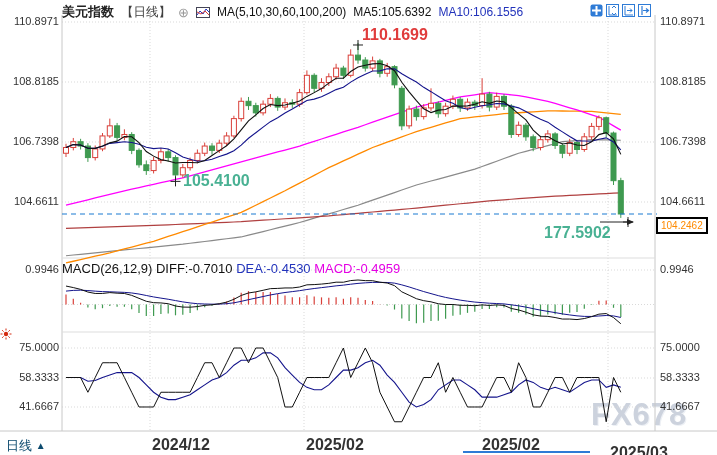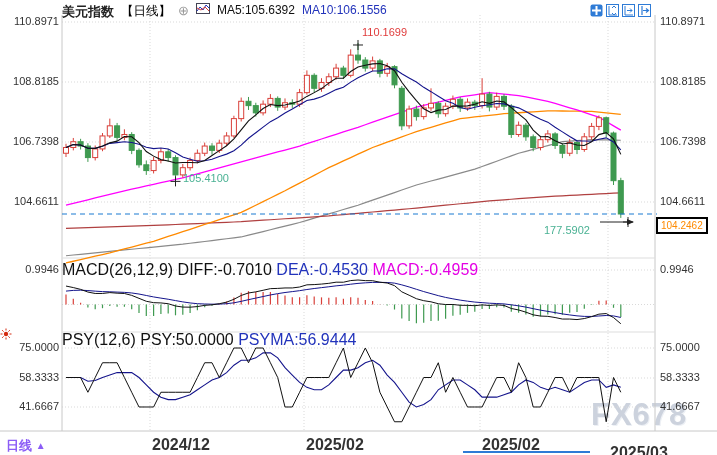--- a/index.html
+++ b/index.html
@@ -1,43 +1,43 @@
 <!DOCTYPE html>
 <html><head>
 <meta charset="utf-8">
 <style>
   html,body{margin:0;padding:0;background:#fff}
   #app{position:relative;width:717px;height:455px;background:#fff;overflow:hidden;
        font-family:"Liberation Sans",sans-serif;}
   #plot{position:absolute;left:0;top:0;z-index:1}
-  .hdr{position:absolute;left:62px;top:3px;display:flex;gap:7px;
+  .hdr{position:absolute;left:62px;top:3px;display:flex;align-items:center;gap:7px;
        font-size:12px;z-index:4;white-space:nowrap}
   .hdr .title{font-size:13px;font-weight:bold;color:#222}
-  .hdr .tag{color:#000000;font-size:12.5px}
+  .hdr .tag{color:#404040;font-size:12.5px}
   .hdr .plus{color:#999;font-size:13px}
   .hdr .ma{color:#111}
   .hdr .ma5{color:#111}
   .hdr .ma10{color:#2233bb}
   .tools{position:absolute;top:3px;left:590px;display:flex;gap:3px;z-index:4}
   .tool{width:13px;height:13px;display:inline-block}
   .axlbl{position:absolute;font-size:11px;color:#333;white-space:nowrap;z-index:3;pointer-events:none}
   .datelbl{position:absolute;font-size:16px;font-weight:bold;color:#333;z-index:3;pointer-events:none}
-  .panehdr{position:absolute;font-size:16px;z-index:3;white-space:nowrap;pointer-events:none}
+  .panehdr{position:absolute;font-size:13px;z-index:3;white-space:nowrap;pointer-events:none}
   .panehdr .k{color:#111}
   .panehdr .blue{color:#2233bb}
   .panehdr .mag{color:#e400e4}
-  .ann{position:absolute;font-weight:normal;font-size:11px;z-index:3;pointer-events:none;white-space:nowrap}
+  .ann{position:absolute;font-weight:bold;font-size:16px;z-index:3;pointer-events:none;white-space:nowrap}
   .ann-red{color:#e03c3c}
   .ann-teal{color:#49b193}
   .pricebox{position:absolute;left:656px;top:217px;border:2px solid #000000;color:#ff8a00;
             background:#fff;font-size:10px;padding:1px 3px;z-index:4}
   .wm{position:absolute;left:591px;top:397px;font-size:31px;font-weight:bold;color:#ccd2dd;
       letter-spacing:1px;z-index:0;text-shadow:1px 1px 0 #edf0f5}
-  .footer-period{position:absolute;left:6px;top:437px;font-size:13px;font-weight:bold;
-                 color:#8b5cf6;z-index:3}
+  .footer-period{position:absolute;left:6px;top:437px;font-size:13px;font-weight:normal;
+                 color:#0c4a6e;z-index:3}
   .footer-period .tri{font-size:10px;vertical-align:1px}
   .sunicon{position:absolute;left:0;top:327px;z-index:3}
   .bluestrip{position:absolute;left:463px;top:451px;width:127px;height:2px;background:#2e7bd6;z-index:3}
 </style>
 </head>
 <body>
 
 <div id="app">
 
   <div class="wm">FX678</div>
@@ -318,20 +318,21 @@
     <span class="title">美元指数</span>
     <span class="tag">【日线】</span>
     <span class="plus">⊕</span>
     <span style="display:inline-flex">
       <svg width="14" height="11">
           <rect x="0.5" y="0.5" width="13" height="10" fill="#fff" stroke="#445"></rect>
       <polyline points="1,8 4,4 7,7 10,2 13,5" fill="none" stroke="#2233bb" stroke-width="1"></polyline>
       <polyline points="1,5 5,7 9,4 13,8" fill="none" stroke="#d9403a" stroke-width="1"></polyline>
         </svg>
     </span>
+    <span class="ma">MA(5,10,30,60,100,200)</span>
     <span class="ma5">MA5:105.6392</span>
     <span class="ma10">MA10:106.1556</span>
   </div>
 
   <div class="tools">
     <span class="tool">
       <svg width="13" height="13">
           <rect x="0.5" y="0.5" width="12" height="12" fill="#2e7bd6" rx="2"></rect>
       <path d="M6.5 2 v9 M2 6.5 h9" stroke="#fff" stroke-width="2"></path>
         </svg>
@@ -356,25 +357,20 @@
     </span>
   </div>
 
   <div class="panehdr" style="left:62px;top:261px">
     <span class="k">MACD(26,12,9)</span>
     <span class="k">DIFF:-0.7010</span>
     <span class="blue">DEA:-0.4530</span>
     <span class="mag">MACD:-0.4959</span>
   </div>
 
-  <div class="panehdr" style="left:62px;top:331px">
-    <span class="k">PSY(12,6)</span>
-    <span class="k">PSY:50.0000</span>
-    <span class="blue">PSYMA:56.9444</span>
-  </div>
 
   <div class="ann ann-red" style="left:362px;top:26px">110.1699</div>
   <div class="ann ann-teal" style="left:183px;top:172px">105.4100</div>
   <div class="ann ann-teal" style="left:544px;top:224px">177.5902</div>
   <div class="pricebox">104.2462</div>
 
   <div class="footer-period">
     <span>日线</span>
     <span class="tri">▲</span>
   </div>

